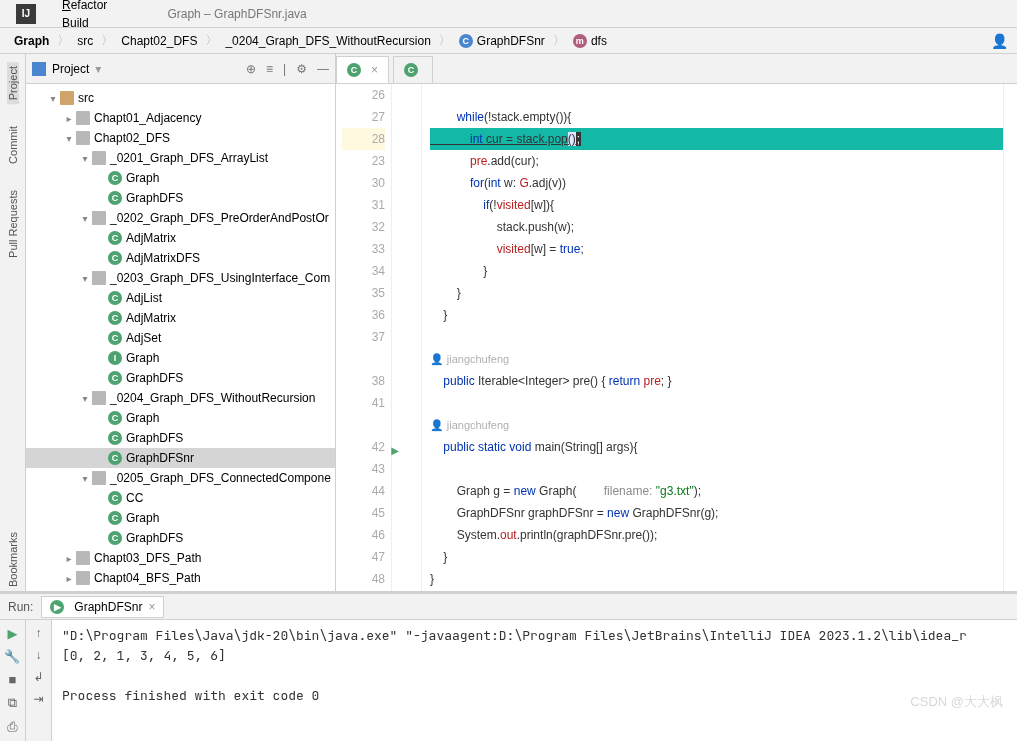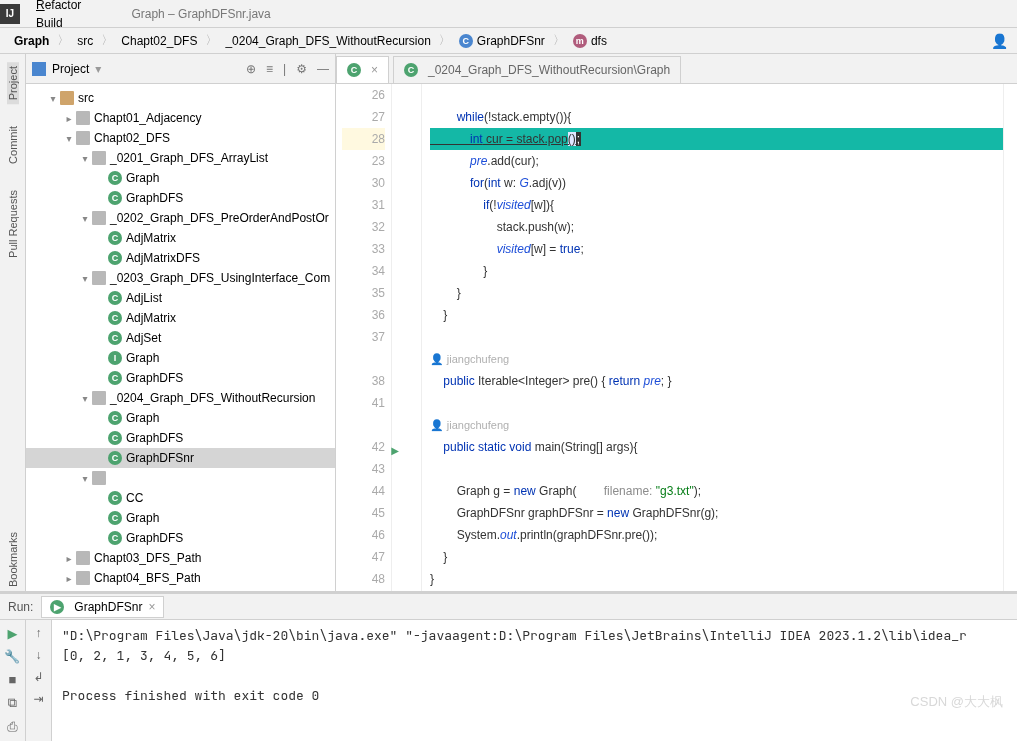--- a/index.html
+++ b/index.html
@@ -1,17 +1,17 @@
 <!DOCTYPE html>
 <html><head>
 <meta charset="utf-8">
 <style>
 * { margin: 0; padding: 0; box-sizing: border-box; font-family: "Segoe UI", Arial, sans-serif; font-size: 12px; }
 body { background: #f2f2f2; width: 1017px; height: 741px; overflow: hidden; display: flex; flex-direction: column; }
-.menubar { height: 28px; background: #f2f2f2; display: flex; align-items: center; padding: 0 0; gap: 2px; border-bottom: 1px solid #d0d0d0; }
+.menubar { height: 28px; background: #f2f2f2; display: flex; align-items: center; padding: 0 16px; gap: 12px; border-bottom: 1px solid #d0d0d0; }
 .logo-box { width: 20px; height: 20px; background: #3a3a3a; color: #fff; display: flex; align-items: center; justify-content: center; font-size: 10px; font-weight: bold; margin-right: 8px; }
 .menu-item { padding: 2px 6px; cursor: pointer; }
 .menu-item u { text-decoration: underline; }
 .titlebar-text { margin-left: 40px; color: #777; font-size: 12px; }
 .breadcrumb { height: 26px; background: #f2f2f2; display: flex; align-items: center; padding: 0 8px; border-bottom: 1px solid #d0d0d0; }
 .crumb { padding: 2px 6px; display: flex; align-items: center; gap: 4px; }
 .crumb.bold { font-weight: bold; }
 .crumb-sep { color: #aaa; margin: 0 2px; }
 .class-ico { width: 14px; height: 14px; border-radius: 50%; background: #4a86cf; color: #fff; font-size: 9px; display: flex; align-items: center; justify-content: center; font-weight: bold; }
 .method-ico { width: 14px; height: 14px; border-radius: 50%; background: #b05c7c; color: #fff; font-size: 9px; display: flex; align-items: center; justify-content: center; font-weight: bold; }
@@ -46,21 +46,21 @@
 .gutter .ln { height: 22px; position: relative; }
 .gutter .ln.hl { background: #fff9e0; }
 .gutter .ln .play { position: absolute; right: -14px; top: 4px; color: #4da36f; font-size: 10px; }
 .marker-col { width: 30px; border-right: 1px solid #eee; }
 .code { flex: 1; line-height: 22px; padding-left: 8px; white-space: pre; color: #333; overflow: hidden; }
 .code .ln { height: 22px; }
 .code .ln.hl { background: #14b8a6; text-decoration: underline; }
 .code .ln .cursor-block { background: #333; color: #fff; padding: 0 1px; }
 .kw { color: #0033b3; }
 .str { color: #067d17; }
-.fld { color: #1d4ed8; font-style: italic; }
+.fld { color: #b91c1c; }
 .comm { color: #8c8c8c; margin-left: 24px; }
 .author { color: #b0b0b0; font-size: 11px; padding-left: 0; }
 .paren-hl { background: #e0e6ff; }
 .error-strip { width: 14px; background: #fff; border-left: 1px solid #eee; }
 .run-panel { height: 150px; border-top: 3px solid #d0d0d0; display: flex; flex-direction: column; background: #f2f2f2; }
 .run-header { height: 26px; display: flex; align-items: center; padding: 0 8px; gap: 8px; border-bottom: 1px solid #d0d0d0; }
 .run-header .lbl { color: #555; }
 .run-tab { background: #fff; padding: 3px 8px; border: 1px solid #d0d0d0; display: flex; align-items: center; gap: 6px; }
 .run-body { flex: 1; display: flex; }
 .run-tools { width: 26px; background: #f2f2f2; border-right: 1px solid #d0d0d0; display: flex; flex-direction: column; align-items: center; gap: 8px; padding-top: 6px; }
@@ -228,20 +228,21 @@
           <span>GraphDFS</span>
         </div>
         <div class="tree-node selected" style="padding-left: 68px;">
           <span class="twisty none">▸</span>
           <span class="class-file-ico">C</span>
           <span>GraphDFSnr</span>
         </div>
         <div class="tree-node" style="padding-left: 52px;">
           <span class="twisty ">▾</span>
           <span class="pkg-ico"></span>
+          <span>_0205_Graph_DFS_ConnectedCompone</span>
         </div>
         <div class="tree-node" style="padding-left: 68px;">
           <span class="twisty none">▸</span>
           <span class="class-file-ico">C</span>
           <span>CC</span>
         </div>
         <div class="tree-node" style="padding-left: 68px;">
           <span class="twisty none">▸</span>
           <span class="class-file-ico">C</span>
           <span>Graph</span>
@@ -265,21 +266,20 @@
   </div>
 
   <div class="editor-col">
     <div class="tabs">
       <div class="tab">
         <span class="class-file-ico">C</span>
         <span class="tab-close">×</span>
       </div>
       <div class="tab inactive">
         <span class="class-file-ico">C</span>
-        <span>_0204_Graph_DFS_WithoutRecursion\Graph</span>
       </div>
     </div>
     <div class="editor-body">
       <div class="gutter" id="gutter-host">
           <div class="ln">26</div>
           <div class="ln">27</div>
           <div class="ln hl">28</div>
           <div class="ln">23</div>
           <div class="ln">30</div>
           <div class="ln">31</div>

